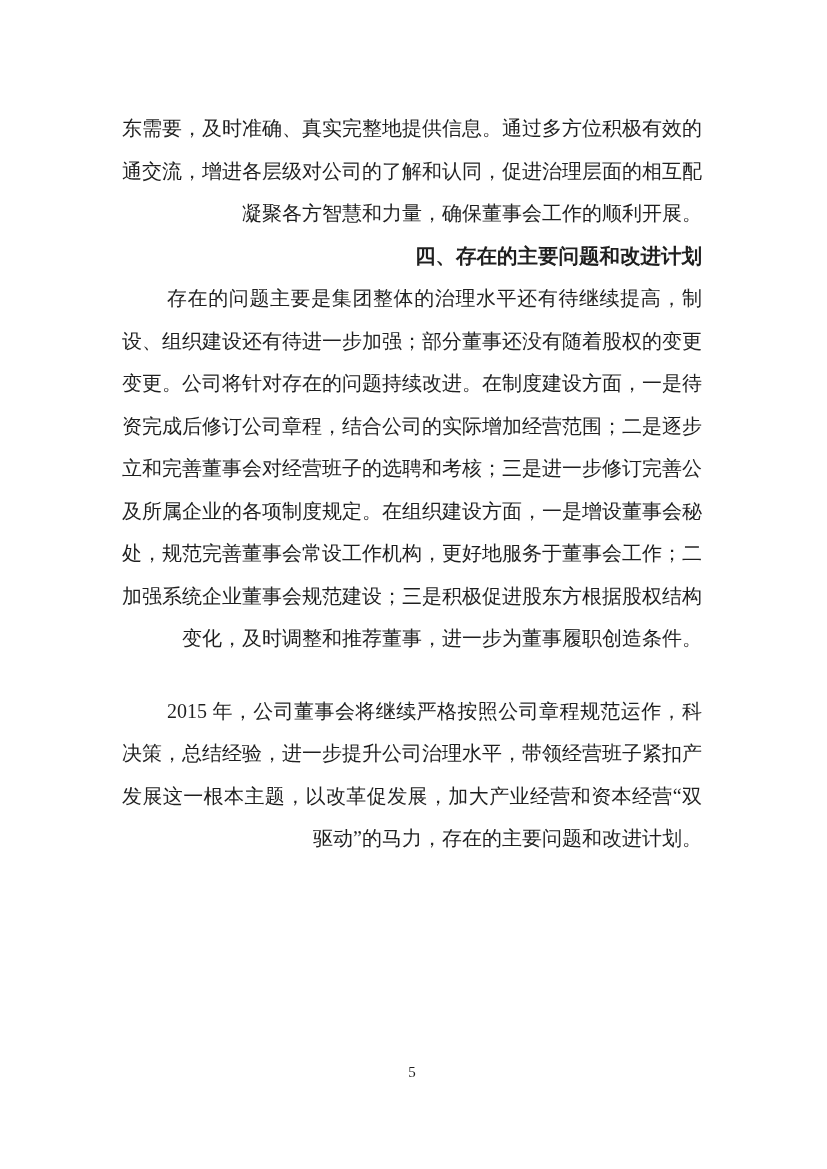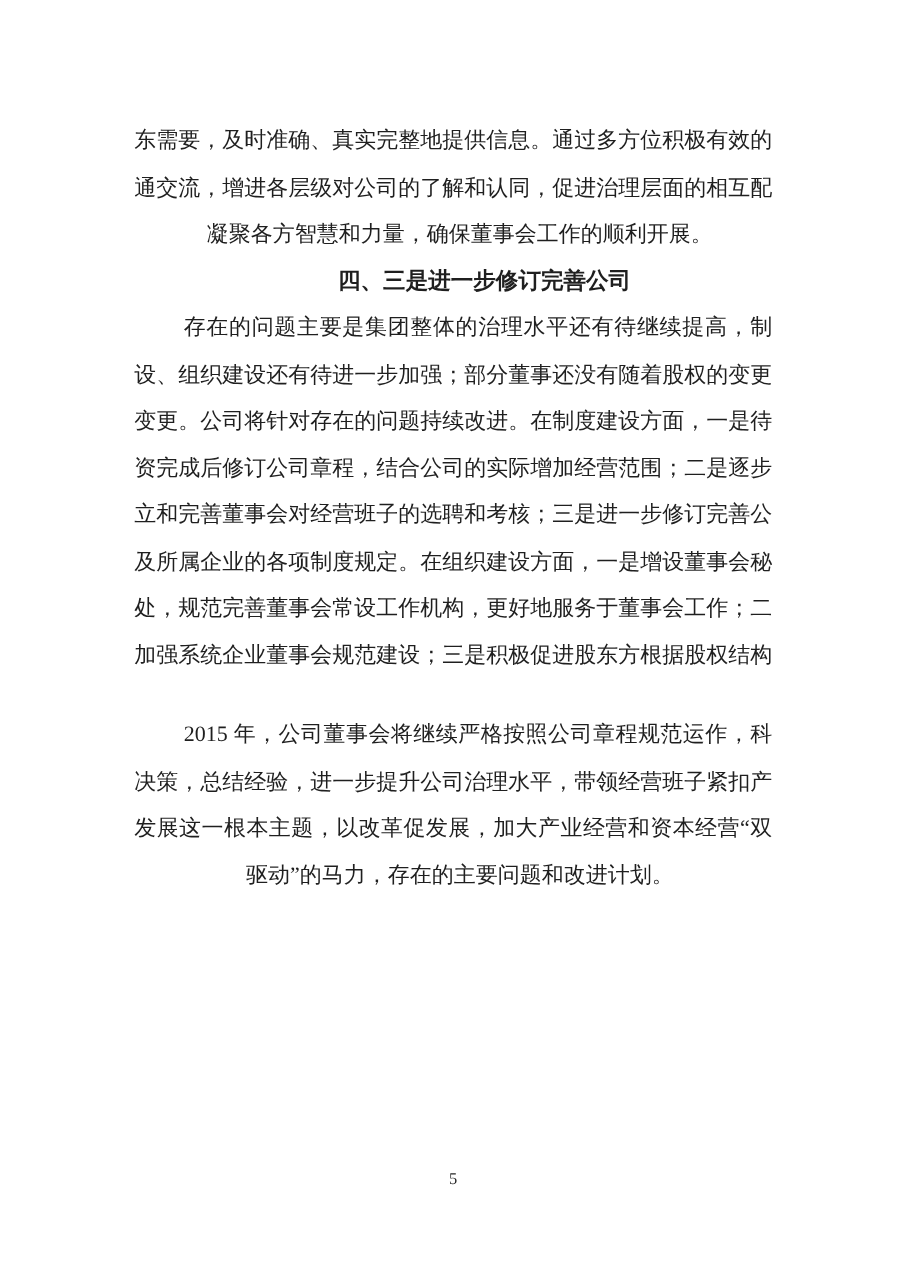--- a/index.html
+++ b/index.html
@@ -32,21 +32,21 @@
     white-space: nowrap;
   }
   .just {
     white-space: normal;
     text-align: justify;
     text-align-last: justify;
     text-justify: inter-character;
     overflow: hidden;
   }
   .last {
-    text-align: center;
+    text-align: right;
     margin-left: 12px;
   }
   .indent {
     text-indent: 45px;
   }
   .heading {
     font-weight: 700;
     font-size: 20.5px;
   }
   .spacer {
@@ -66,30 +66,31 @@
 </head>
 <body>
 
 <div class="page">
   <div class="content">
 
     <p class="line just">东需要，及时准确、真实完整地提供信息。通过多方位积极有效的沟</p>
     <p class="line just">通交流，增进各层级对公司的了解和认同，促进治理层面的相互配合，</p>
     <p class="line last">凝聚各方智慧和力量，确保董事会工作的顺利开展。</p>
 
-    <h2 class="line heading indent last">四、三是进一步修订完善公司</h2>
+    <h2 class="line heading indent last">四、存在的主要问题和改进计划</h2>
 
     <p class="line just indent">存在的问题主要是集团整体的治理水平还有待继续提高，制度建</p>
     <p class="line just">设、组织建设还有待进一步加强；部分董事还没有随着股权的变更而</p>
     <p class="line just">变更。公司将针对存在的问题持续改进。在制度建设方面，一是待增</p>
     <p class="line just">资完成后修订公司章程，结合公司的实际增加经营范围；二是逐步建</p>
     <p class="line just">立和完善董事会对经营班子的选聘和考核；三是进一步修订完善公司</p>
     <p class="line just">及所属企业的各项制度规定。在组织建设方面，一是增设董事会秘书</p>
     <p class="line just">处，规范完善董事会常设工作机构，更好地服务于董事会工作；二是</p>
     <p class="line just">加强系统企业董事会规范建设；三是积极促进股东方根据股权结构的</p>
+    <p class="line last">变化，及时调整和推荐董事，进一步为董事履职创造条件。</p>
 
     <div class="spacer"></div>
 
     <p class="line just indent">2015 年，公司董事会将继续严格按照公司章程规范运作，科学</p>
     <p class="line just">决策，总结经验，进一步提升公司治理水平，带领经营班子紧扣产业</p>
     <p class="line just">发展这一根本主题，以改革促发展，加大产业经营和资本经营“双轮</p>
     <p class="line last">驱动”的马力，存在的主要问题和改进计划。</p>
 
   </div>
 

